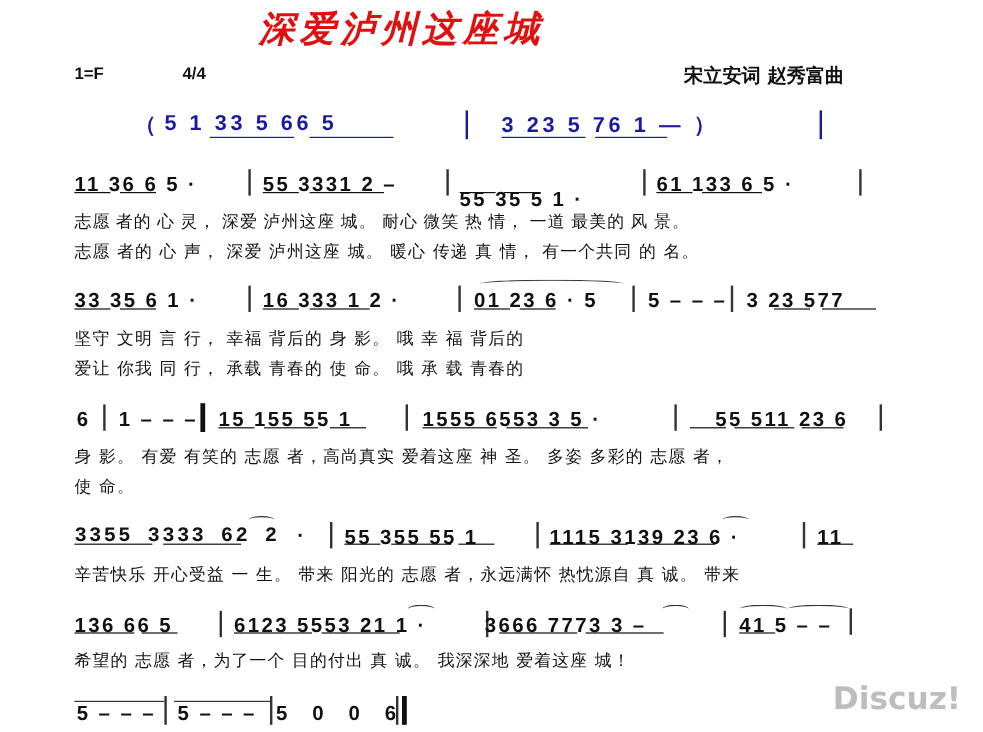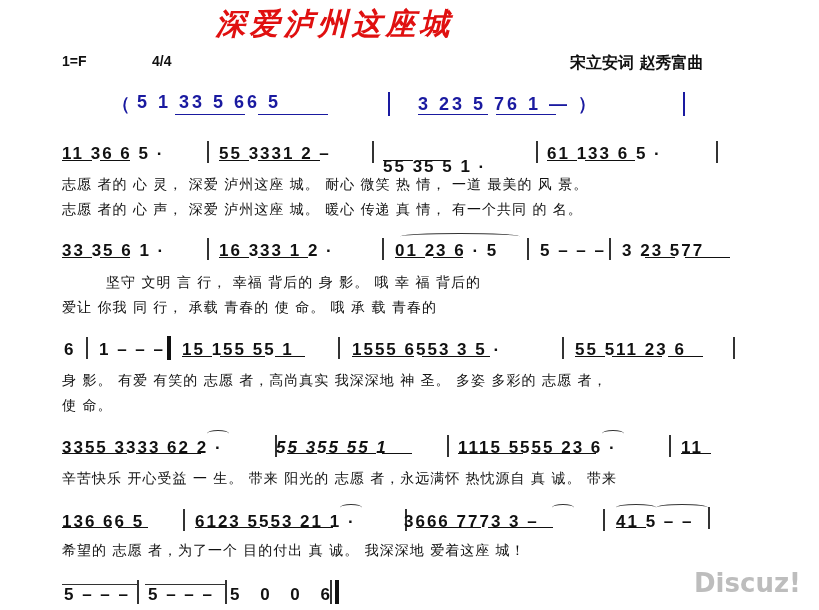--- a/index.html
+++ b/index.html
@@ -47,71 +47,71 @@
 <div class="abs notes" style="left:547px; top:144px;">61  133  6  5 ·</div>
 <div class="bar" style="left:716px; top:141px; height:22px;"></div>
 <div class="ul" style="left:62px; top:160px; width:30px;"></div>
 <div class="ul" style="left:100px; top:160px; width:30px;"></div>
 <div class="ul" style="left:219px; top:160px; width:30px;"></div>
 <div class="ul" style="left:258px; top:160px; width:62px;"></div>
 <div class="ul" style="left:383px; top:160px; width:30px;"></div>
 <div class="ul" style="left:420px; top:160px; width:30px;"></div>
 <div class="ul" style="left:547px; top:160px; width:30px;"></div>
 <div class="ul" style="left:585px; top:160px; width:50px;"></div>
-<div class="abs lyr" style="left:62px; top:176px;">志愿 者的 心 灵，  深爱 泸州这座 城。 耐心 微笑  热 情，  一道 最美的  风 景。</div>
+<div class="abs lyr" style="left:62px; top:176px;font-family:Liberation Serif, serif;">志愿 者的 心 灵，  深爱 泸州这座 城。 耐心 微笑  热 情，  一道 最美的  风 景。</div>
 <div class="abs lyr" style="left:62px; top:201px;">志愿 者的 心 声，  深爱 泸州这座 城。 暖心 传递  真 情，  有一个共同     的 名。</div>
 
 <div class="abs notes" style="left:62px; top:241px;">33  35  6  1 ·</div>
 <div class="bar" style="left:207px; top:238px; height:22px;"></div>
 <div class="abs notes" style="left:219px; top:241px;">16  333  1  2 ·</div>
 <div class="bar" style="left:382px; top:238px; height:22px;"></div>
 <div class="abs notes" style="left:395px; top:241px;">01  23  6 · 5</div>
 <div class="slur" style="left:400px; top:233px; width:120px;"></div>
 <div class="bar" style="left:527px; top:238px; height:22px;"></div>
 <div class="abs notes" style="left:540px; top:241px;">5 – – –</div>
 <div class="bar" style="left:609px; top:238px; height:22px;"></div>
 <div class="abs notes" style="left:622px; top:241px;">3  23  577</div>
 <div class="ul" style="left:62px; top:257px; width:30px;"></div>
 <div class="ul" style="left:100px; top:257px; width:30px;"></div>
 <div class="ul" style="left:219px; top:257px; width:30px;"></div>
 <div class="ul" style="left:258px; top:257px; width:50px;"></div>
 <div class="ul" style="left:395px; top:257px; width:30px;"></div>
 <div class="ul" style="left:433px; top:257px; width:30px;"></div>
 <div class="ul" style="left:645px; top:257px; width:30px;"></div>
 <div class="ul" style="left:685px; top:257px; width:45px;"></div>
-<div class="abs lyr" style="left:62px; top:274px;margin-left:44px;">坚守 文明 言 行，  幸福 背后的 身 影。     哦                               幸 福    背后的</div>
+<div class="abs lyr" style="left:62px; top:274px;">坚守 文明 言 行，  幸福 背后的 身 影。     哦                               幸 福    背后的</div>
 <div class="abs lyr" style="left:62px; top:299px;">爱让 你我 同 行，  承载 青春的 使 命。     哦                               承 载    青春的</div>
 
 <div class="abs notes" style="left:64px; top:340px;">6</div>
 <div class="bar" style="left:86px; top:337px; height:22px;"></div>
 <div class="abs notes" style="left:99px; top:340px;">1 – – –</div>
 <div class="final" style="left:167px; top:336px; width:4px; height:24px;"></div>
 <div class="abs notes" style="left:182px; top:340px;">15  155  55  1</div>
 <div class="bar" style="left:338px; top:337px; height:22px;"></div>
 <div class="abs notes" style="left:352px; top:340px;">1555  6553  3  5 ·</div>
 <div class="bar" style="left:562px; top:337px; height:22px;"></div>
-<div class="abs notes" style="left:575px; top:340px;">55  511  23  6</div>
+<div class="abs notes" style="left:596px; top:340px;">55  511  23  6</div>
 <div class="bar" style="left:733px; top:337px; height:22px;"></div>
 <div class="ul" style="left:182px; top:356px; width:30px;"></div>
 <div class="ul" style="left:220px; top:356px; width:45px;"></div>
 <div class="ul" style="left:275px; top:356px; width:30px;"></div>
 <div class="ul" style="left:352px; top:356px; width:62px;"></div>
 <div class="ul" style="left:422px; top:356px; width:68px;"></div>
 <div class="ul" style="left:575px; top:356px; width:30px;"></div>
 <div class="ul" style="left:612px; top:356px; width:50px;"></div>
 <div class="ul" style="left:668px; top:356px; width:35px;"></div>
-<div class="abs lyr" style="left:62px; top:372px;">身   影。      有爱 有笑的 志愿 者，高尚真实 我深深地 神 圣。  多姿 多彩的 志愿 者，</div>
+<div class="abs lyr" style="left:62px; top:372px;">身   影。      有爱 有笑的 志愿 者，高尚真实 爱着这座 神 圣。  多姿 多彩的 志愿 者，</div>
 <div class="abs lyr" style="left:62px; top:397px;">使   命。</div>
 
-<div class="abs notes" style="left:62px; top:438px;">3355  3333  62  2 ·</div>
+<div class="abs notes" style="left:62px; top:438px;font-family:Liberation Mono, monospace;">3355  3333  62  2 ·</div>
 <div class="slur" style="left:207px; top:430px; width:22px;"></div>
 <div class="bar" style="left:275px; top:435px; height:22px;"></div>
-<div class="abs notes" style="left:276px; top:438px;font-style:italic;">55  355  55  1</div>
+<div class="abs notes" style="left:287px; top:438px;">55  355  55  1</div>
 <div class="bar" style="left:447px; top:435px; height:22px;"></div>
-<div class="abs notes" style="left:458px; top:438px;">1115  5555  23  6 ·</div>
+<div class="abs notes" style="left:458px; top:438px;">1115  3139  23  6 ·</div>
 <div class="slur" style="left:602px; top:430px; width:22px;"></div>
 <div class="bar" style="left:669px; top:435px; height:22px;"></div>
 <div class="abs notes" style="left:681px; top:438px;">11</div>
 <div class="ul" style="left:62px; top:453px; width:65px;"></div>
 <div class="ul" style="left:136px; top:453px; width:65px;"></div>
 <div class="ul" style="left:287px; top:453px; width:30px;"></div>
 <div class="ul" style="left:326px; top:453px; width:50px;"></div>
 <div class="ul" style="left:382px; top:453px; width:30px;"></div>
 <div class="ul" style="left:458px; top:453px; width:65px;"></div>
 <div class="ul" style="left:531px; top:453px; width:65px;"></div>

